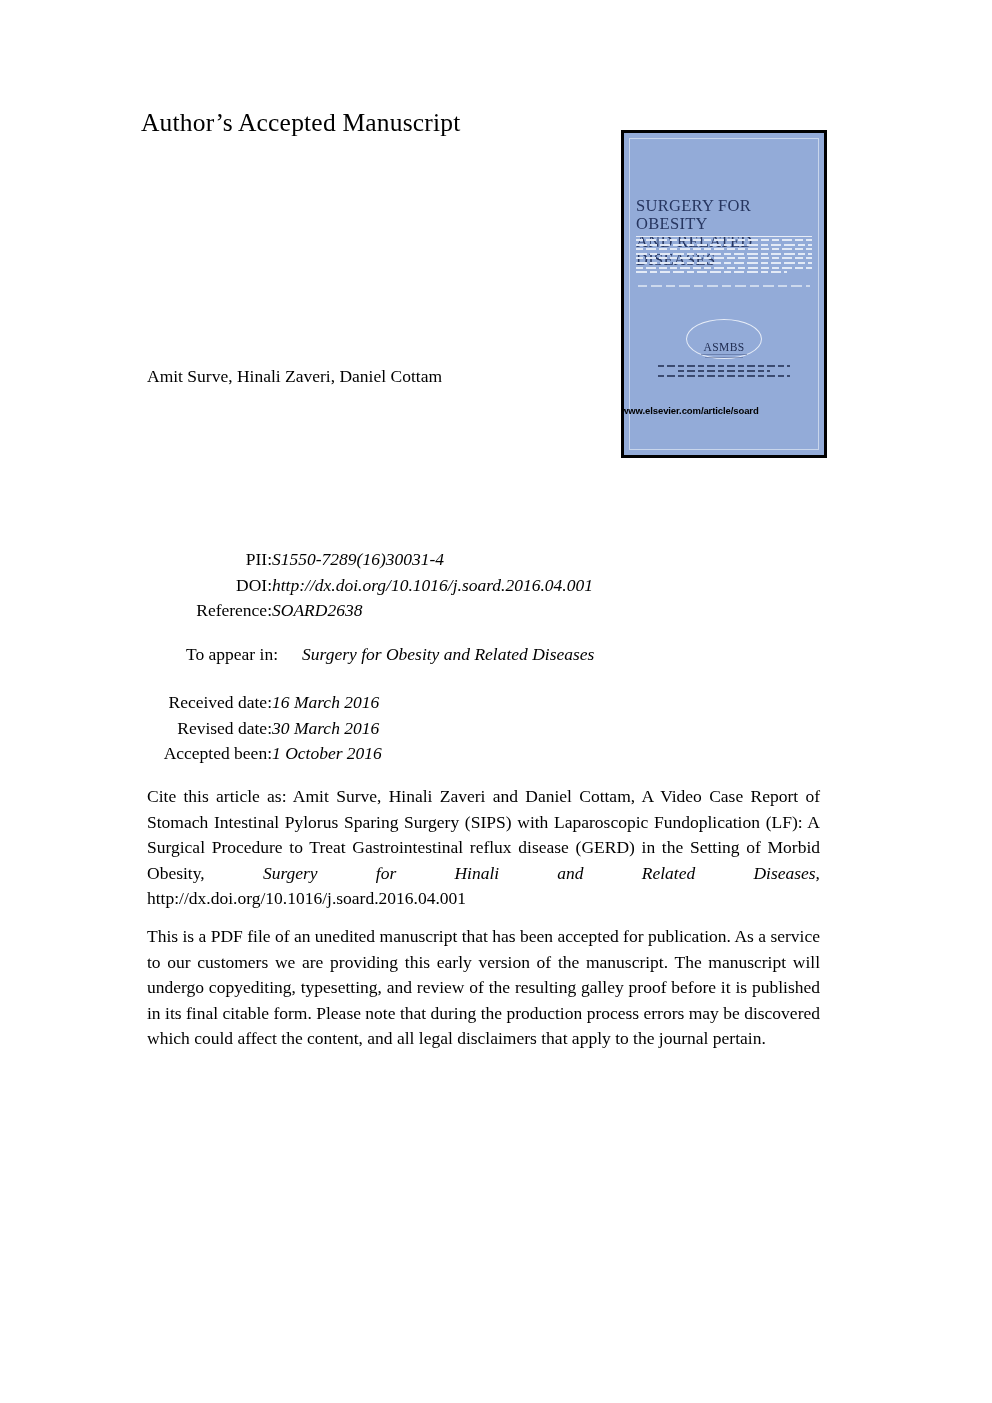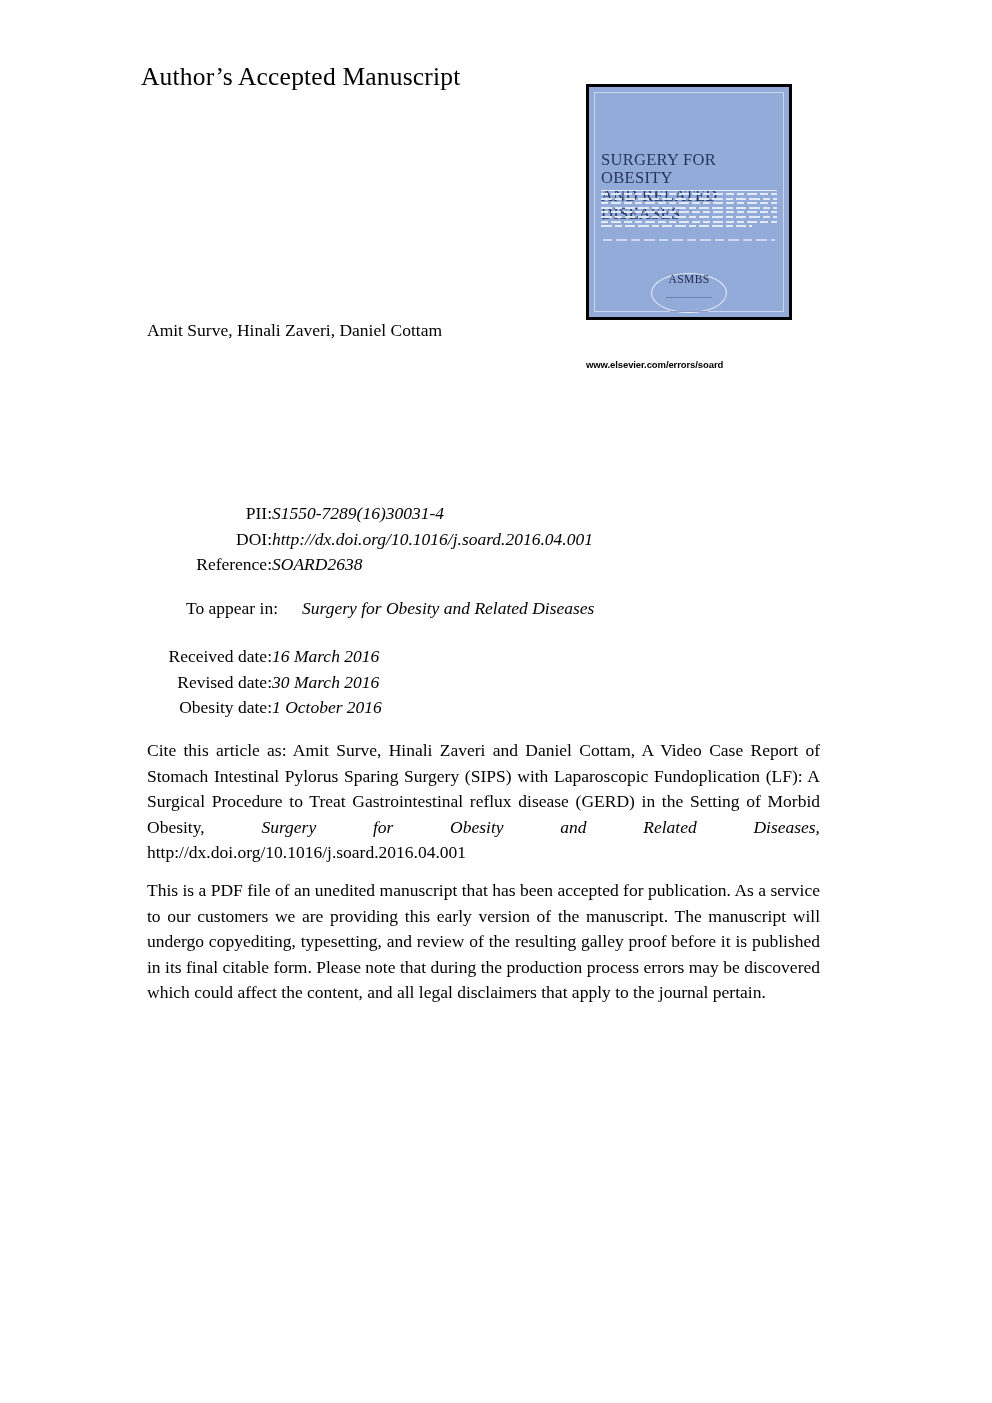--- a/index.html
+++ b/index.html
@@ -12,20 +12,21 @@
     height: 1403px;
     position: relative;
     font-family: "Liberation Serif", "DejaVu Serif", serif;
     color: #000000;
     overflow: hidden;
   }
 
   .page {
     position: absolute;
     inset: 0;
+    margin-top: 46px;
   }
 
   
   .amp-heading {
     position: absolute;
     left: 141px;
     top: 62px;
     font-size: 25.5px;
     letter-spacing: 0.2px;
     white-space: nowrap;
@@ -46,24 +47,24 @@
     position: absolute;
     left: 147px;
     top: 320px;
     font-size: 17.5px;
     white-space: nowrap;
   }
 
   
   .cover-wrap {
     position: absolute;
-    left: 586px;
+    left: 621px;
     top: 84px;
     width: 206px;
-    height: 236px;
+    height: 328px;
   }
   .cover {
     position: absolute;
     inset: 0;
     border: 3px solid #000000;
     background: #93abd8;
     box-sizing: border-box;
     overflow: hidden;
   }
   .cover-inner {
@@ -149,21 +150,21 @@
     top: 186px;
     transform: translateX(-50%);
     width: 74px;
     height: 38px;
     border: 1.2px solid #e6ecf7;
     border-radius: 50%;
     color: #223056;
     display: flex;
     flex-direction: column;
     align-items: center;
-    justify-content: space-between;
+    justify-content: flex-end;
   }
   .asmbs .asmbs-word {
     font-size: 11.5px;
     letter-spacing: 0.4px;
     line-height: 11px;
     color: #202d52;
   }
   .asmbs .asmbs-sub {
     margin-top: 1px;
     width: 46px;
@@ -318,21 +319,21 @@
         <div class="asmbs-sub2"></div>
       </div>
 
       <div class="cover-footlines">
         <div class="fline"></div>
         <div class="fline c"></div>
         <div class="fline"></div>
       </div>
     </div>
 
-    <div class="cover-url">www.elsevier.com/errors/soard</div>
+    <div class="cover-url">www.elsevier.com/article/soard</div>
   </div>
 
   <div class="meta">
     <div class="meta-row">
       <span class="meta-label">PII:</span>
       <span class="meta-value">S1550-7289(16)30031-4</span>
     </div>
     <div class="meta-row">
       <span class="meta-label">DOI:</span>
       <span class="meta-value">http://dx.doi.org/10.1016/j.soard.2016.04.001</span>
@@ -351,28 +352,28 @@
   <div class="dates">
     <div class="meta-row">
       <span class="meta-label">Received date:</span>
       <span class="meta-value">16 March 2016</span>
     </div>
     <div class="meta-row">
       <span class="meta-label">Revised date:</span>
       <span class="meta-value">30 March 2016</span>
     </div>
     <div class="meta-row">
-      <span class="meta-label">Obesity date:</span>
+      <span class="meta-label">Accepted been:</span>
       <span class="meta-value">1 October 2016</span>
     </div>
   </div>
 
   <div class="citation">
     <span>Cite this article as: Amit Surve, Hinali Zaveri and Daniel Cottam, A Video Case Report of Stomach Intestinal Pylorus Sparing Surgery (SIPS) with Laparoscopic Fundoplication (LF): A Surgical Procedure to Treat Gastrointestinal reflux disease (GERD) in the Setting of Morbid Obesity,</span>
-    <span class="it">Surgery for Obesity and Related Diseases,</span>
+    <span class="it">Surgery for Hinali and Related Diseases,</span>
     <span>http://dx.doi.org/10.1016/j.soard.2016.04.001</span>
   </div>
 
   <div class="disclaimer">
     <span>This is a PDF file of an unedited manuscript that has been accepted for publication. As a service to our customers we are providing this early version of the manuscript. The manuscript will undergo copyediting, typesetting, and review of the resulting galley proof before it is published in its final citable form. Please note that during the production process errors may be discovered which could affect the content, and all legal disclaimers that apply to the journal pertain.</span>
   </div>
 
 </div>
 
 </body></html>

